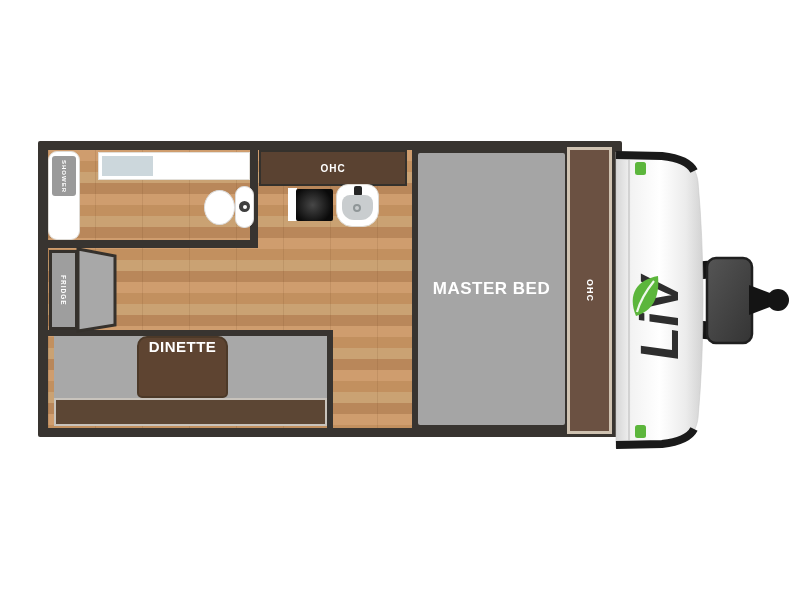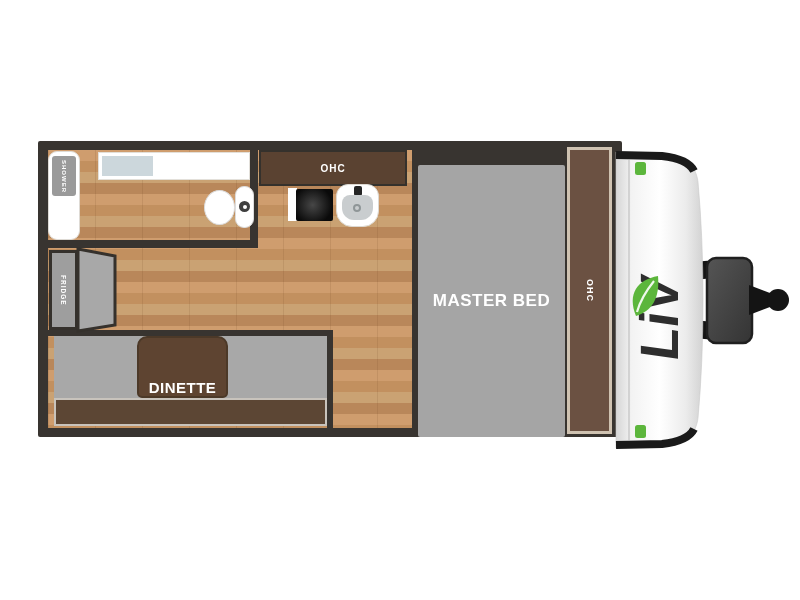--- a/index.html
+++ b/index.html
@@ -51,26 +51,26 @@
   #fridge{left:11px;top:109px;width:29px;height:80px;background:#9e9e9e;border:3px solid #35312c;
     display:flex;align-items:center;justify-content:center;}
   #fridge .vtext{font-size:6.5px;}
 
   
   #dinette-wall-top{left:10px;top:189px;width:285px;height:6px;}
   #dinette-wall-right{left:289px;top:189px;width:6px;height:98px;}
   #dinette-bench{left:16px;top:195px;width:273px;height:62px;background:#a8a8a8;}
   #dinette-backrest{left:16px;top:257px;width:273px;height:28px;background:#5c4634;border:2px solid #c8c3bc;}
   #dinette-table{left:99px;top:195px;width:91px;height:62px;background:#5e4431;border:2px solid #4c3928;
-    border-radius:10px 10px 5px 5px;display:flex;align-items:flex-end;justify-content:center;
+    border-radius:10px 10px 5px 5px;display:flex;align-items:flex-start;justify-content:center;
     color:#fff;font-weight:bold;font-size:15px;letter-spacing:0.5px;}
 
   
   #master-bed{left:380px;top:12px;width:147px;height:272px;background:#a5a5a5;border-radius:2px;
-    display:flex;align-items:center;justify-content:center;color:#ffffff;font-weight:bold;font-size:17px;letter-spacing:0.5px;white-space:nowrap;margin-top:12px;}
+    display:flex;align-items:center;justify-content:center;color:#ffffff;font-weight:bold;font-size:17px;letter-spacing:0.5px;white-space:nowrap;}
   #front-ohc{left:529px;top:6px;width:45px;height:287px;background:#6b5142;border:3px solid #cfc2b1;
     display:flex;align-items:center;justify-content:center;}
   #front-ohc .vtext{font-size:9px;}
 
   #door-overlay{left:0;top:0;width:584px;height:296px;pointer-events:none;}
   #nose-svg{left:610px;top:140px;width:190px;height:320px;}
 </style>
 </head>
 <body>
 

